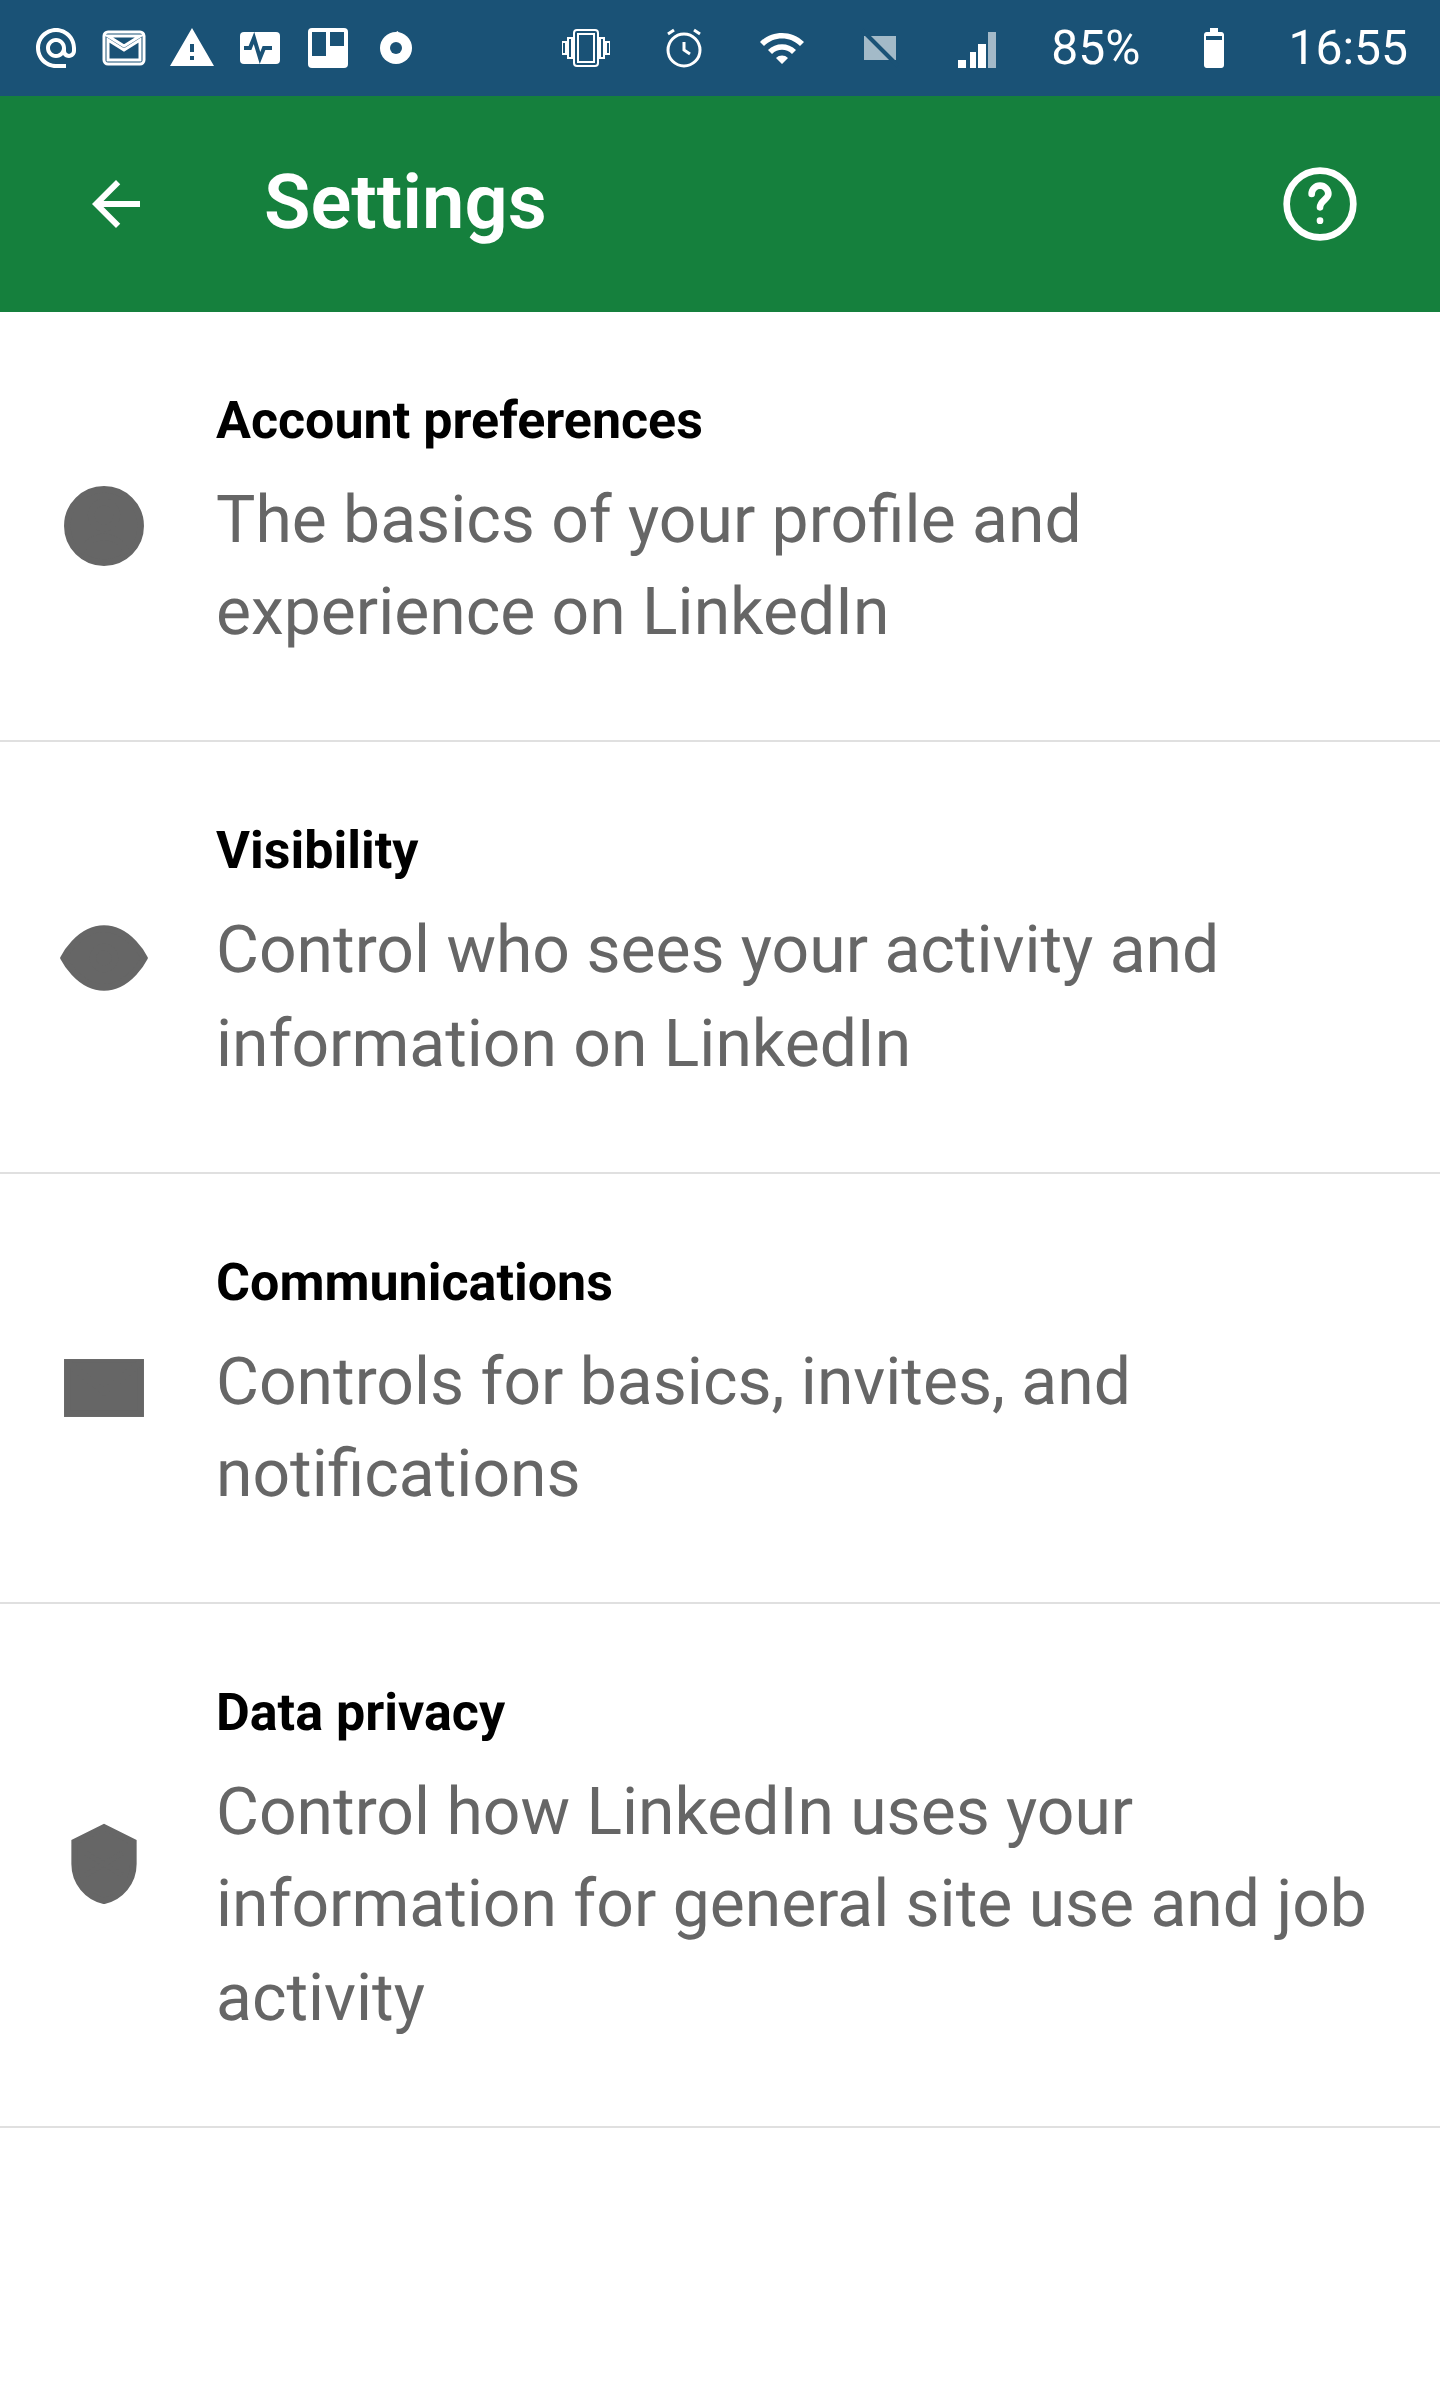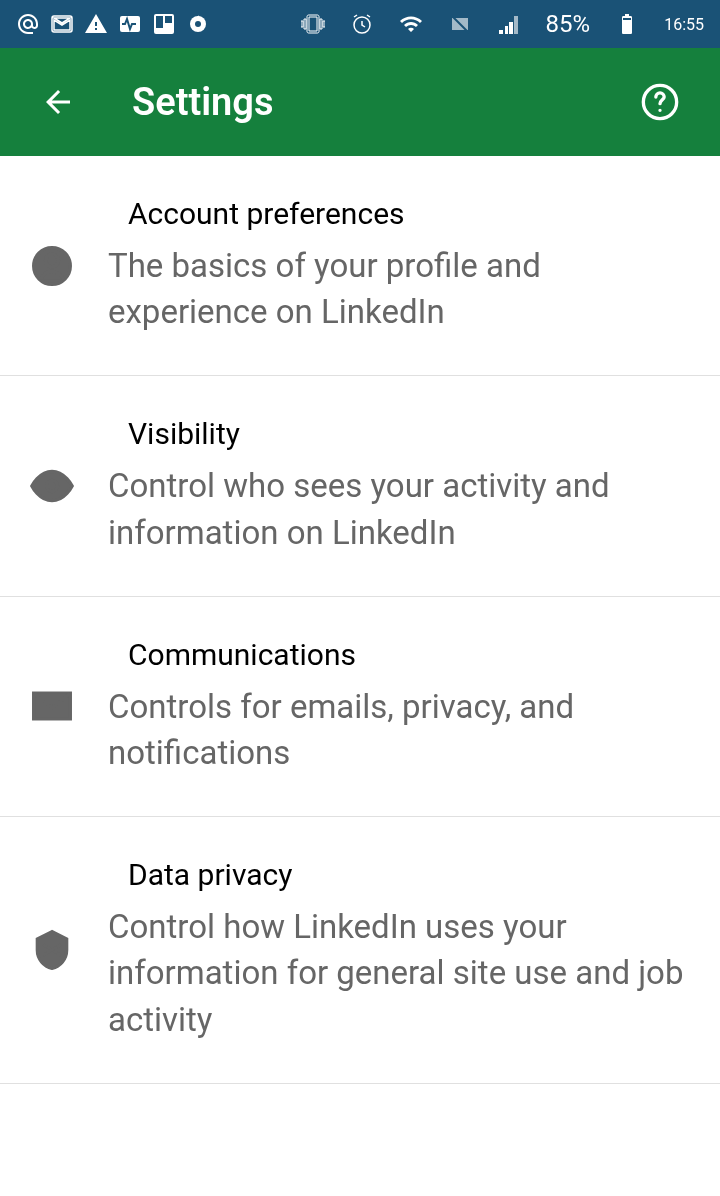--- a/index.html
+++ b/index.html
@@ -87,37 +87,36 @@
       height: 44px;
       margin-right: 34px;
       flex-shrink: 0;
       fill: #666666;
       stroke: #666666;
     }
     .item-content {
       flex: 1;
     }
     .item-title {
-      font-size: 30px;
-      font-weight: 400;
+      font-size: 26px;
+      font-weight: 700;
       color: #000000;
       margin-bottom: 12px;
-      margin-left: 20px;
     }
     .item-description {
       font-size: 33px;
       color: #666666;
       line-height: 1.4;
     }
     .battery-text {
       font-size: 24px;
       font-weight: 400;
     }
     .time-text {
-      font-size: 16px;
+      font-size: 24px;
       font-weight: 400;
     }
   </style>
 </head>
 <body>
 
 <div class="status-bar">
   <div class="status-left">
     <svg class="status-icon" viewBox="0 0 24 24">
         <path d="M12 2C6.48 2 2 6.48 2 12s4.48 10 10 10h5v-2h-5c-4.34 0-8-3.66-8-8s3.66-8 8-8 8 3.66 8 8v1.43c0 .79-.71 1.57-1.5 1.57s-1.5-.78-1.5-1.57V12c0-2.76-2.24-5-5-5s-5 2.24-5 5 2.24 5 5 5c1.38 0 2.64-.56 3.54-1.47.65.89 1.77 1.47 2.96 1.47 1.97 0 3.5-1.6 3.5-3.57V12c0-5.52-4.48-10-10-10zm0 13c-1.66 0-3-1.34-3-3s1.34-3 3-3 3 1.34 3 3-1.34 3-3 3z"></path>
@@ -212,21 +211,21 @@
     </div>
   </div>
 
   <div class="settings-item">
     <svg class="item-icon" viewBox="0 0 24 24" fill="none" stroke="#666666" stroke-width="1.8">
       <rect x="2" y="5" width="20" height="14" rx="0"></rect>
       <path d="M2 5l10 8 10-8"></path>
     </svg>
     <div class="item-content">
       <div class="item-title">Communications</div>
-      <div class="item-description">Controls for emails, privacy, and notifications</div>
+      <div class="item-description">Controls for basics, invites, and notifications</div>
     </div>
   </div>
 
   <div class="settings-item">
     <svg class="item-icon" viewBox="0 0 24 24" fill="none" stroke="#666666" stroke-width="1.8">
       <path d="M12 2L4 6v6c0 5 3.5 9 8 10 4.5-1 8-5 8-10V6l-8-4z"></path>
       <path d="M7 9l10 6M7 15l10-6" stroke-width="1.2"></path>
     </svg>
     <div class="item-content">
       <div class="item-title">Data privacy</div>

